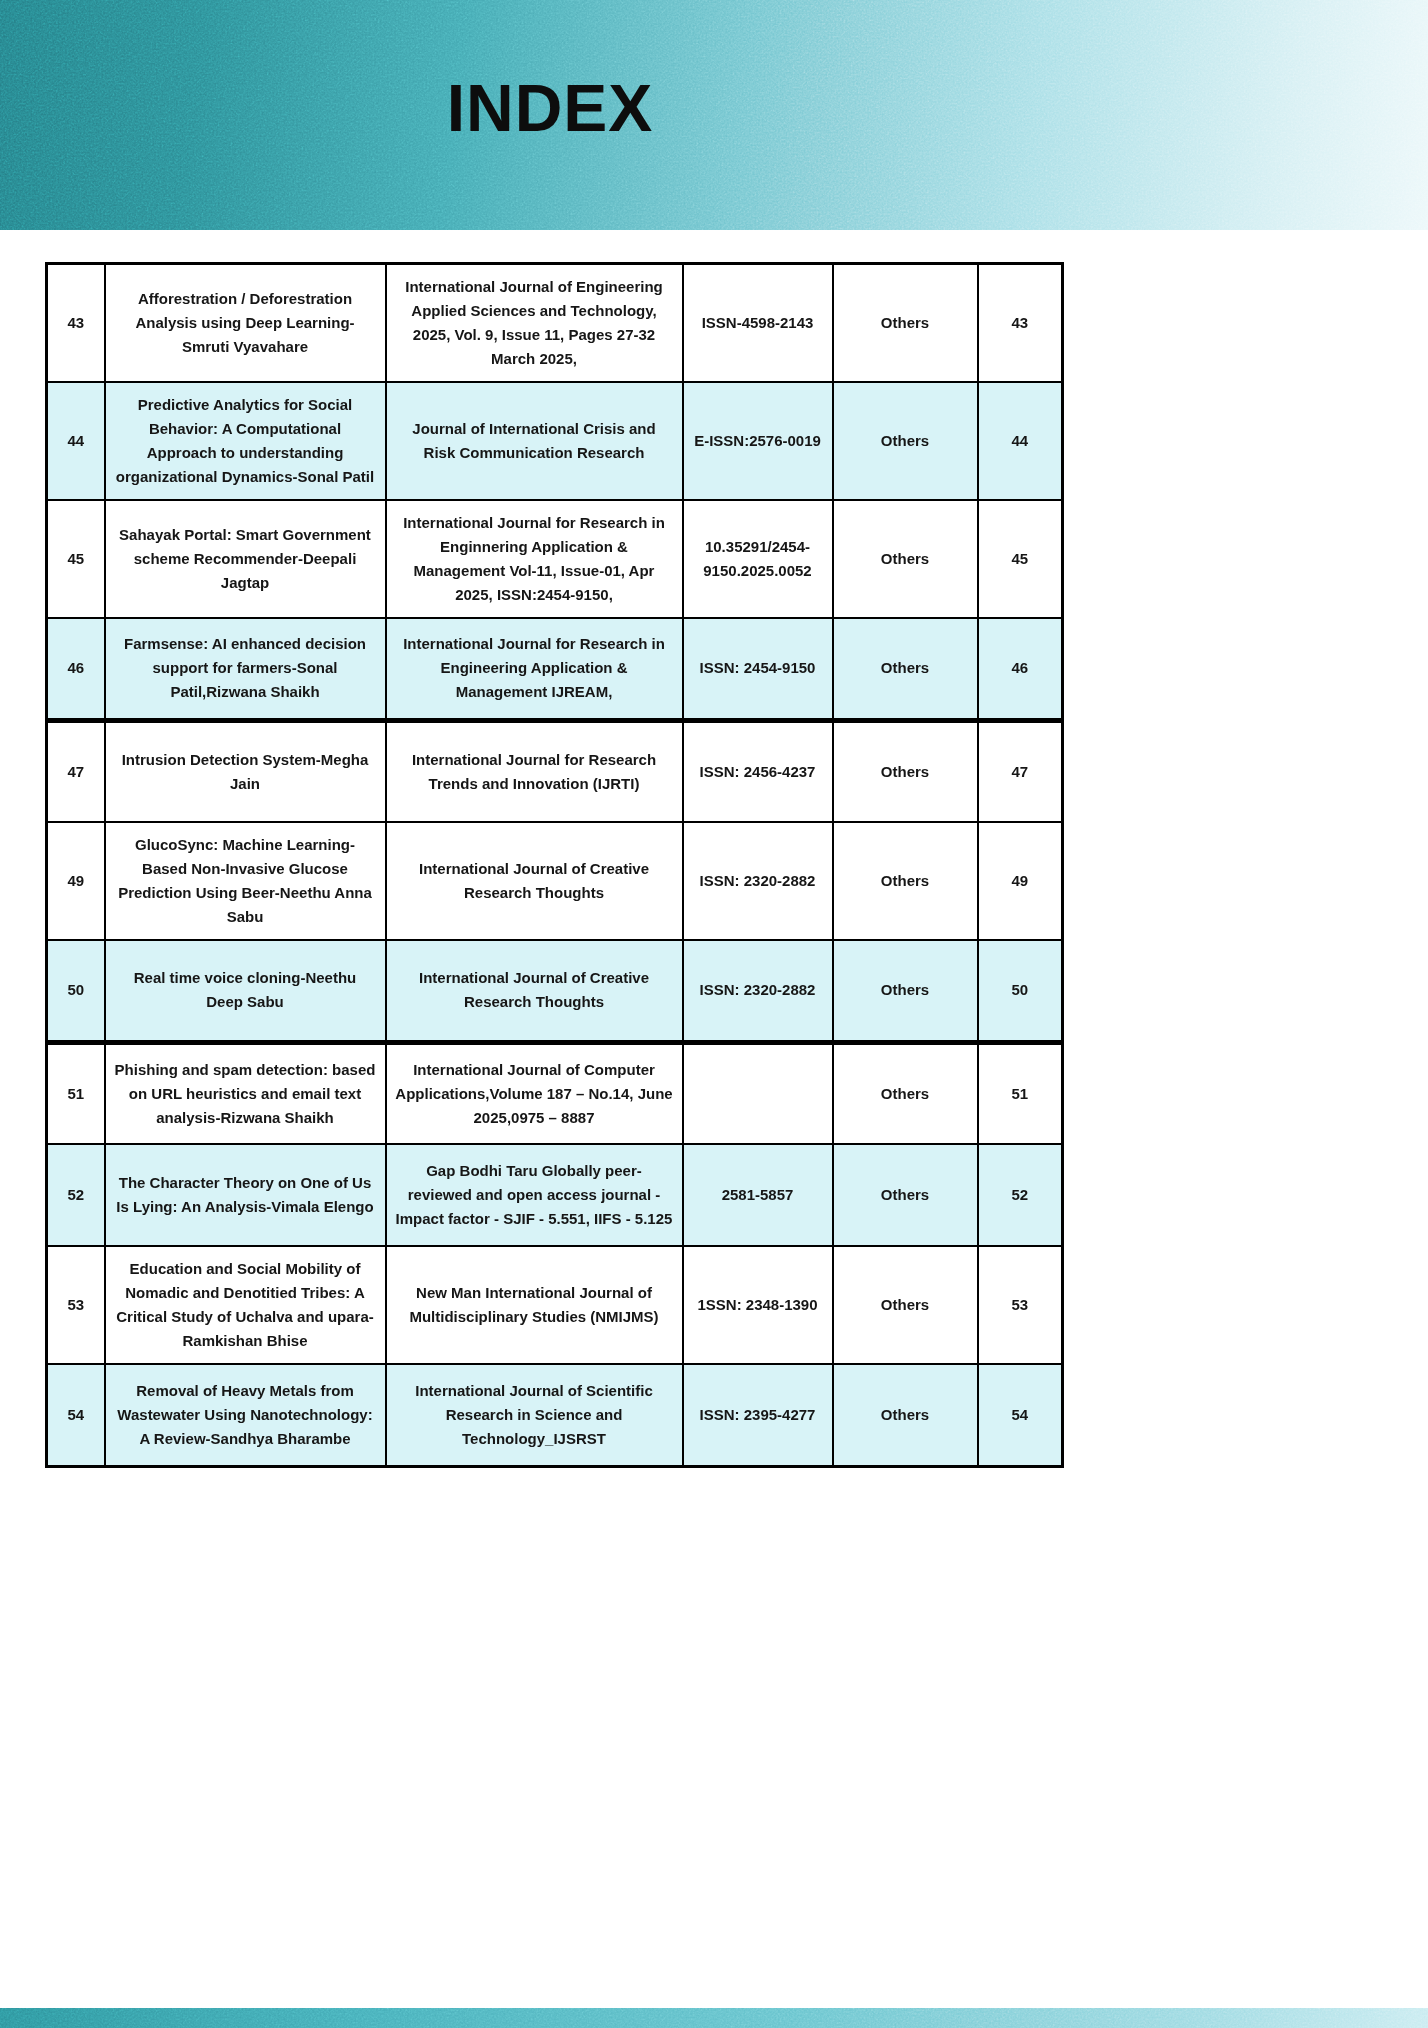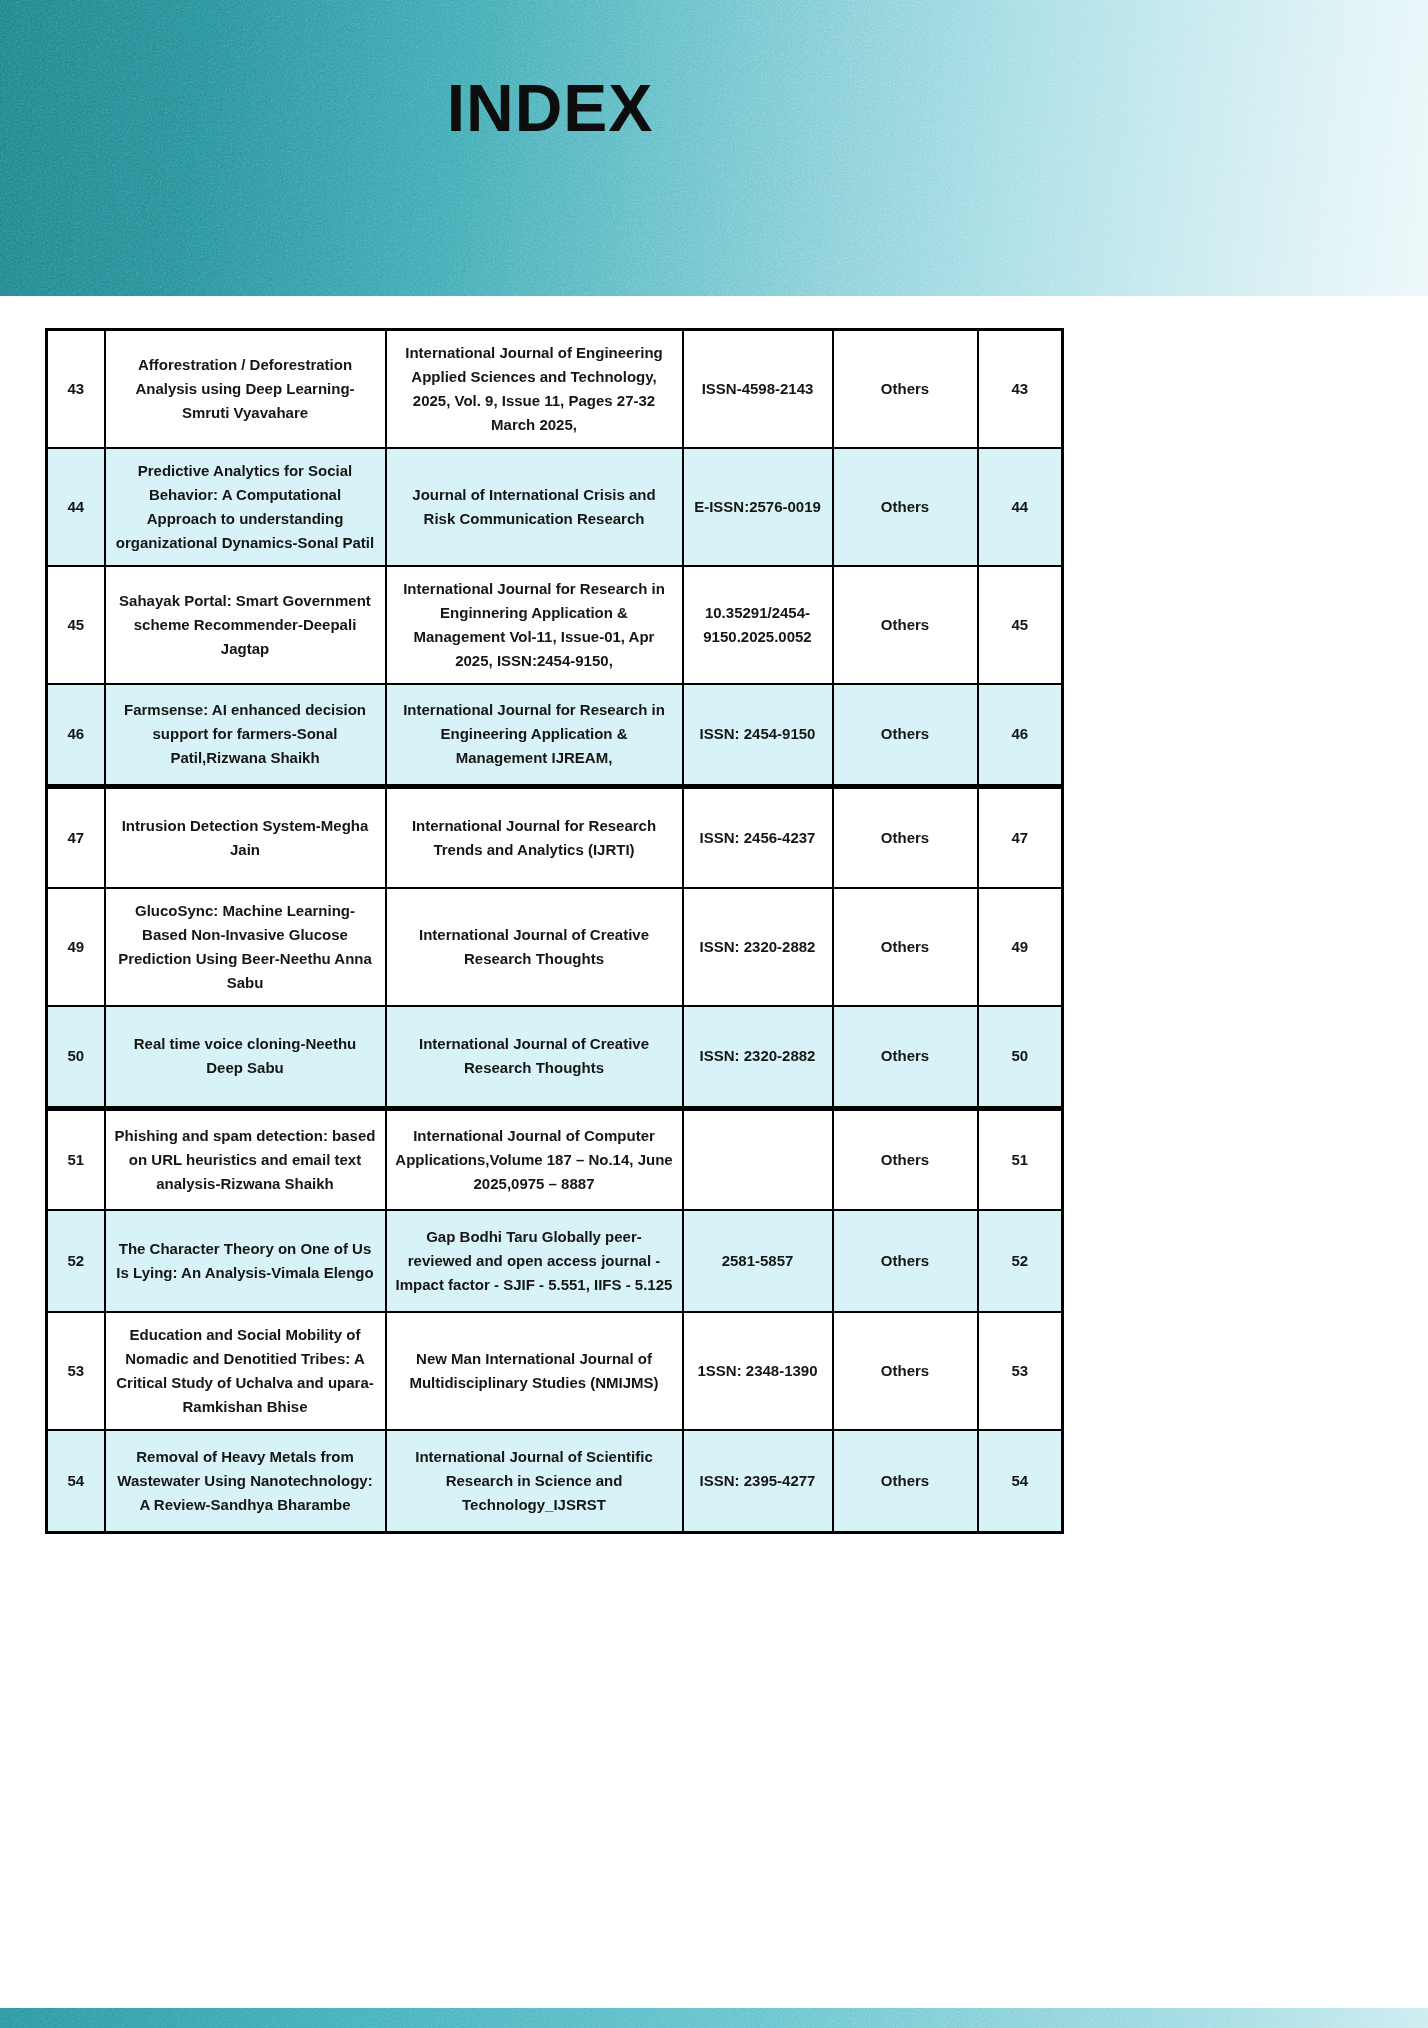--- a/index.html
+++ b/index.html
@@ -2,21 +2,21 @@
 <html><head>
 <meta charset="utf-8">
 <style>
   html, body { margin:0; padding:0; }
   body { width:1428px; background:#ffffff; font-family:"Liberation Sans", sans-serif; }
 
   .page { position:relative; width:1428px; height:2028px; background:#ffffff; overflow:hidden; }
 
   
   .banner {
-    position:relative; width:100%; height:296px;
+    position:relative; width:100%; height:230px;
     background:linear-gradient(97deg,#257e87 0%,#2c8b94 14%,#43a7b1 32%,#73c5cf 52%,#a9dfe7 72%,#d7f0f4 90%,#ecf8fa 100%);
     text-decoration:underline;
   }
   .banner-noise {
     position:absolute; left:0; top:0; width:100%; height:100%;
     mix-blend-mode:overlay; opacity:.55; pointer-events:none;
   }
   .banner-title {
     position:absolute; top:70px; left:0; width:1100px; margin:0;
     text-align:center; font-size:66px; font-weight:800; letter-spacing:1px; color:#0d0d0d;
@@ -107,21 +107,21 @@
     <td class="col-no">46</td>
     <td class="col-title">Farmsense: AI enhanced decision support for farmers-Sonal Patil,Rizwana Shaikh</td>
     <td class="col-journal">International Journal for Research in Engineering Application &amp; Management IJREAM,</td>
     <td class="col-issn">ISSN: 2454-9150</td>
     <td class="col-category">Others</td>
     <td class="col-no-right">46</td>
   </tr>
         <tr class="thick-top">
     <td class="col-no">47</td>
     <td class="col-title">Intrusion Detection System-Megha Jain</td>
-    <td class="col-journal">International Journal for Research Trends and Analytics (IJRTI)</td>
+    <td class="col-journal">International Journal for Research Trends and Innovation (IJRTI)</td>
     <td class="col-issn">ISSN: 2456-4237</td>
     <td class="col-category">Others</td>
     <td class="col-no-right">47</td>
   </tr>
         <tr>
     <td class="col-no">49</td>
     <td class="col-title">GlucoSync: Machine Learning-Based Non-Invasive Glucose Prediction Using Beer-Neethu Anna Sabu</td>
     <td class="col-journal">International Journal of Creative Research Thoughts</td>
     <td class="col-issn">ISSN: 2320-2882</td>
     <td class="col-category">Others</td>

